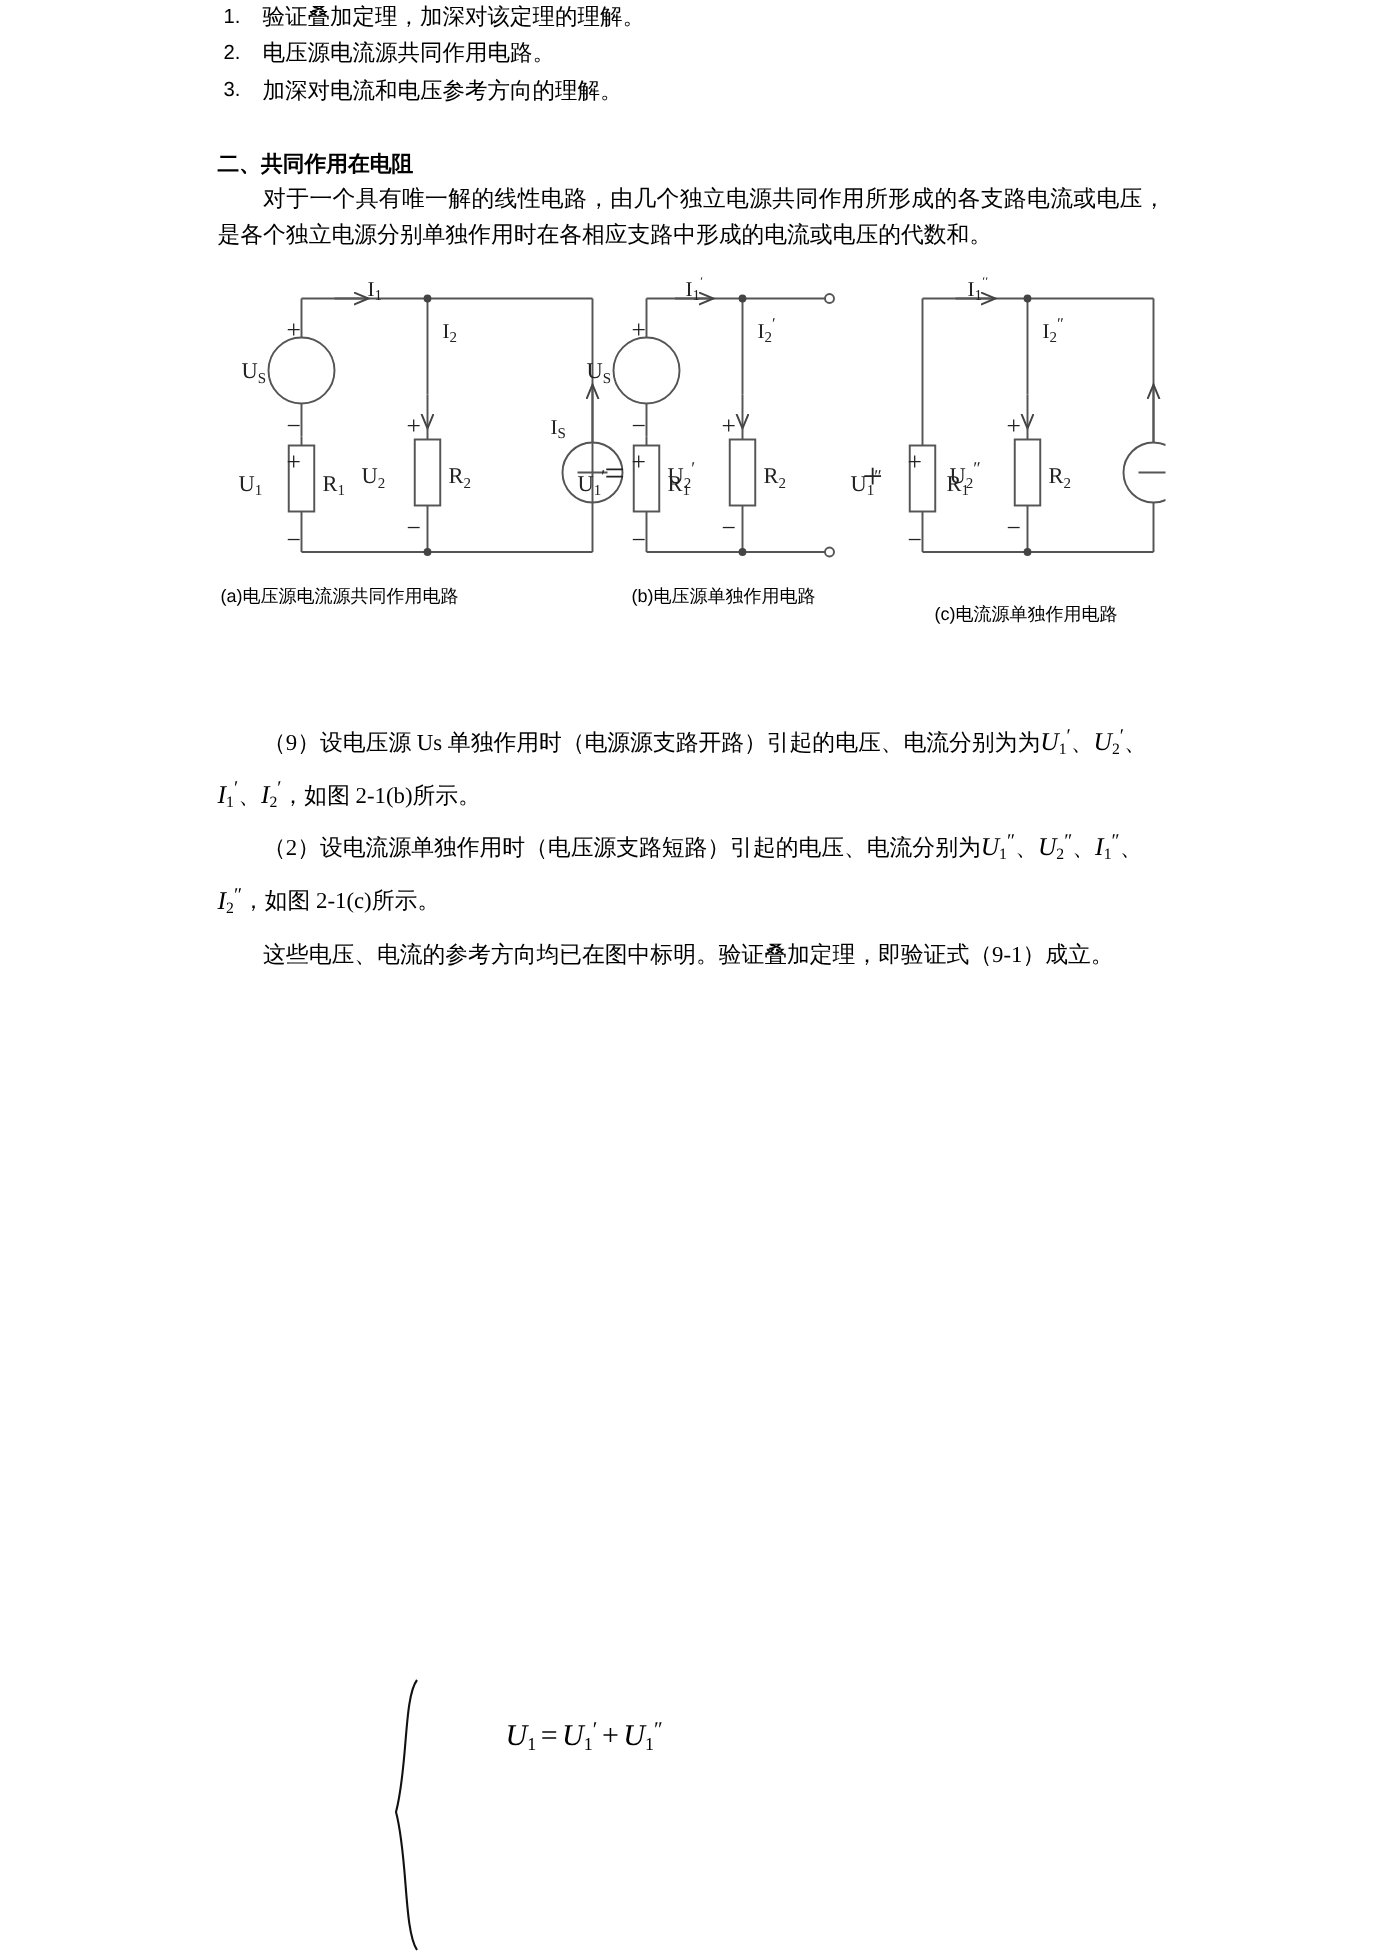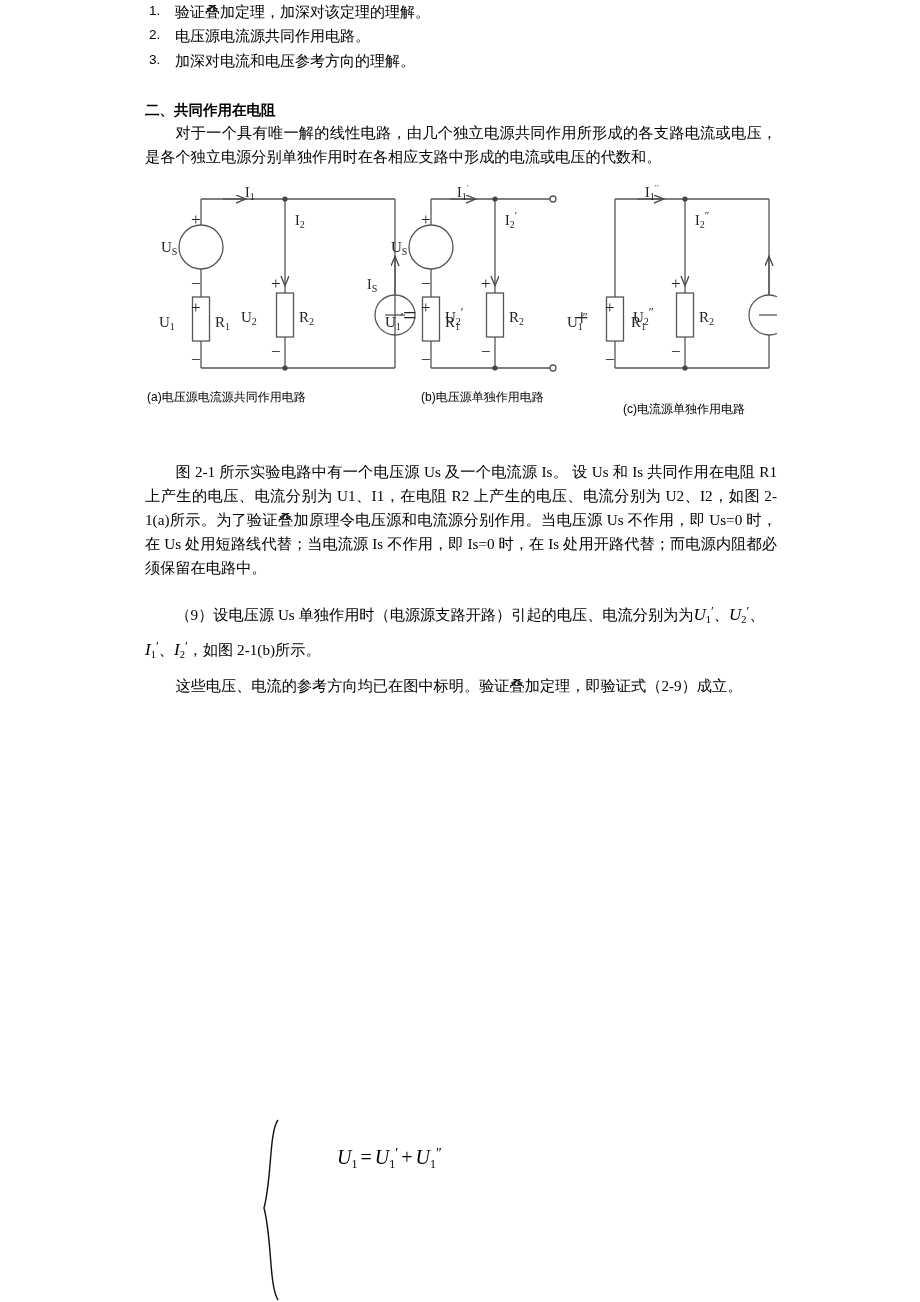--- a/index.html
+++ b/index.html
@@ -329,30 +329,32 @@
       </svg>
 
       <div class="subcap" style="left:2px; top:208px;">(a)电压源电流源共同作用电路</div>
       <div class="subcap" style="left:276px; top:208px;">(b)电压源单独作用电路</div>
       <div class="subcap" style="left:478px; top:208px;margin-top:12px;">(c)电流源单独作用电路</div>
 
     </div>
 
     <div class="para-gap"></div>
 
-    <p class="body-text indent2">图 2-1 所示实验电路中有一个电压源 Us 及一个电流源 Is。 设 Us 和 Is 共同作用在电阻 R1 上产生的电压、电流分别为 U1、I1，在电阻 R2 上产生的电压、电流分别为 U2、I2，如图 2-1(a)所示。为了验证叠加原理令电压源和电流源分别作用。当电压源 Us 不作用，即 Us=0 时，在 Us 处用短路线代替；当电流源 Is 不作用，即 Is=0 时，在 Is 处用开路代替；而电源内阻都必须保留在电路中。</p>
 
     <div class="para-gap"></div>
 
     <p class="mathline">
       <span style="padding-left:2em;">（9）设电压源 Us 单独作用时（电源源支路开路）引起的电压、电流分别为</span><span>为<span class="mvar">U<sub>1</sub><span class="pr">′</span></span>、<span class="mvar">U<sub>2</sub><span class="pr">′</span></span>、<span class="mvar">I<sub>1</sub><span class="pr">′</span></span>、<span class="mvar">I<sub>2</sub><span class="pr">′</span></span></span><span>，如图 2-1(b)所示。</span>
     </p>
 
-
-    <p class="body-text indent2" style="margin-top:6px;">这些电压、电流的参考方向均已在图中标明。验证叠加定理，即验证式（2-9）成立。</p>
+    <p class="mathline">
+      <span style="padding-left:2em;">（2）设电流源单独作用时（电压源支路短路）引起的电压、电流分别为</span><span><span class="mvar">U<sub>1</sub><span class="pr">″</span></span>、<span class="mvar">U<sub>2</sub><span class="pr">″</span></span>、<span class="mvar">I<sub>1</sub><span class="pr">″</span></span>、<span class="mvar">I<sub>2</sub><span class="pr">″</span></span></span><span>，如图 2-1(c)所示。</span>
+    </p>
+
+    <p class="body-text indent2" style="margin-top:6px;">这些电压、电流的参考方向均已在图中标明。验证叠加定理，即验证式（9-1）成立。</p>
 
   </div>
 
   <div class="eq-block">
     <svg class="brace" viewBox="0 0 26 184" preserveAspectRatio="none">
       <path d="M20,2 C11,14 14,60 6,90 C14,120 11,168 20,182" fill="none" stroke="#111" stroke-width="1.4"></path>
     </svg>
     <div class="eq-line">
       <span>U</span><sub>1</sub><span class="op">=</span><span>U</span><sub>1</sub><span class="pr">′</span><span class="op">+</span><span>U</span><sub>1</sub><span class="pr">″</span>
     </div>

